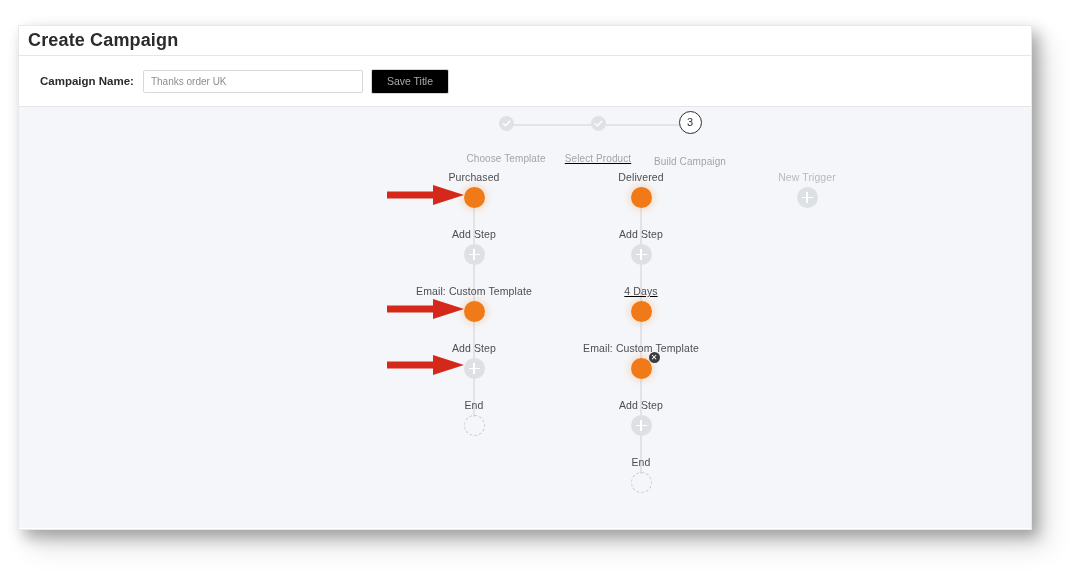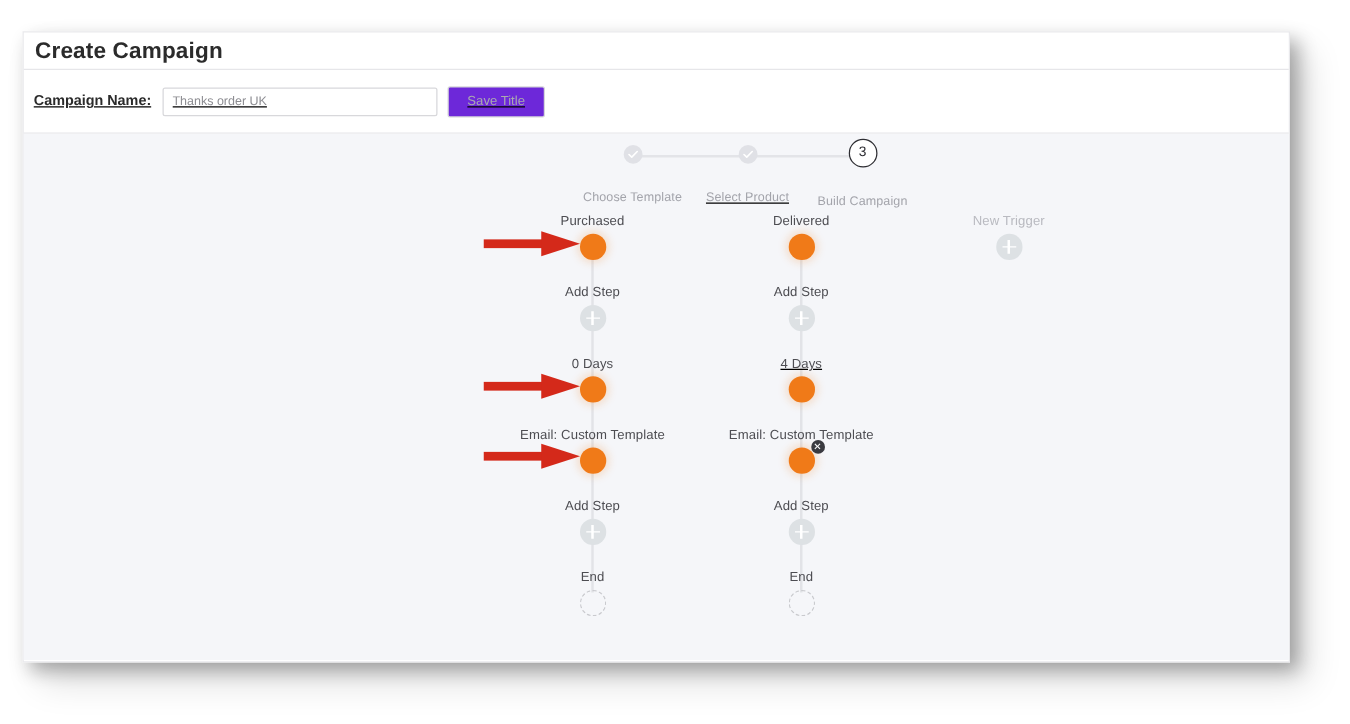--- a/index.html
+++ b/index.html
@@ -47,23 +47,22 @@
     color: #2b2b2b;
     letter-spacing: 0.15px;
   }
 
   
   .name-row {
     height: 51px;
     border-bottom: 1px solid #e6e6e9;
     display: flex;
     align-items: center;
-    padding-left: 8px;
-    box-sizing: border-box;
-    text-decoration: underline;
+    padding-left: 21px;
+    box-sizing: border-box;
   }
   .name-label {
     font-size: 11.5px;
     font-weight: bold;
     color: #2b2b2b;
     margin-right: 9px;
     white-space: nowrap;
   }
   .name-input {
     width: 220px;
@@ -78,21 +77,21 @@
     background: #ffffff;
     outline: none;
   }
   .name-input::placeholder { color: #b3b3b8; }
   .save-btn {
     margin-left: 8px;
     width: 78px;
     height: 25px;
     border: 1px solid #d6d6da;
     border-radius: 2px;
-    background: #6d28d9;
+    background: #000000;
     color: #a9a9af;
     font-size: 10.5px;
     font-family: "Liberation Sans", sans-serif;
     cursor: pointer;
     padding: 0;
   }
 
   
   .canvas {
     position: relative;
@@ -286,25 +285,20 @@
               <div class="node-label">Purchased</div>
               <div class="dot-orange"></div>
             </div>
             <div class="node-row" style="height: 57px;">
               <div class="connector" style="top: 36px; height: 39px;"></div>
               <div class="node-label">Add Step</div>
               <div class="dot-add"></div>
             </div>
             <div class="node-row" style="height: 57px;">
               <div class="connector" style="top: 36px; height: 39px;"></div>
-              <div class="node-label">0 Days</div>
-              <div class="dot-orange"></div>
-            </div>
-            <div class="node-row" style="height: 57px;">
-              <div class="connector" style="top: 36px; height: 39px;"></div>
               <div class="node-label">Email: Custom Template</div>
               <div class="dot-orange"></div>
             </div>
             <div class="node-row" style="height: 57px;">
               <div class="connector" style="top: 36px; height: 39px;"></div>
               <div class="node-label">Add Step</div>
               <div class="dot-add"></div>
             </div>
             <div class="node-row" style="height: 57px;">
               <div class="node-label">End</div>

